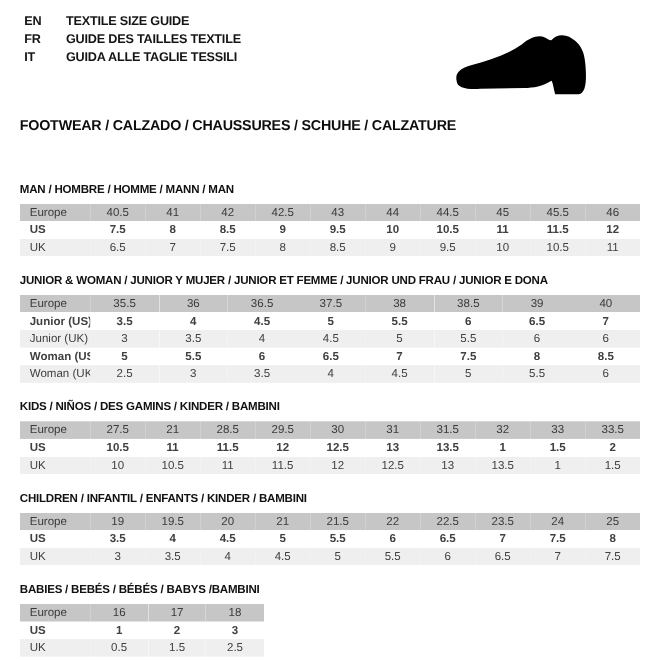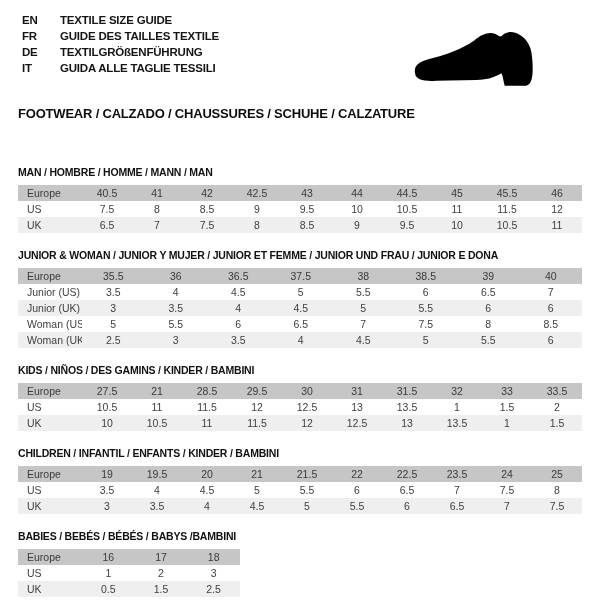--- a/index.html
+++ b/index.html
@@ -85,40 +85,36 @@
     padding: 0;
     overflow: hidden;
     white-space: nowrap;
   }
   table.size-table td.label {
     text-align: left;
     padding-left: 9px;
     width: 64px;
   }
   tr.hdr td { background: var(--header-row-bg); color: #3a3a3a; }
-  tr.even td { background: var(--row-bg); }
+  tr.even td { background: var(--row-bg); font-weight: bold; }
   tr.odd td { background: var(--alt-row-bg); }
 </style>
 </head>
 <body>
 
 <div class="page">
 
   <div class="langs" id="langs">
       <div class="lang-row">
         <span class="lang-code">EN</span>
         <span>TEXTILE SIZE GUIDE</span>
       </div>
       <div class="lang-row">
         <span class="lang-code">FR</span>
         <span>GUIDE DES TAILLES TEXTILE</span>
-      </div>
-      <div class="lang-row">
-        <span class="lang-code">DE</span>
-        <span>TEXTILGRÖßENFÜHRUNG</span>
       </div>
       <div class="lang-row">
         <span class="lang-code">IT</span>
         <span>GUIDA ALLE TAGLIE TESSILI</span>
       </div>
     </div>
 
   <div class="category">FOOTWEAR / CALZADO / CHAUSSURES / SCHUHE / CALZATURE</div>
 
   <div class="shoe">

